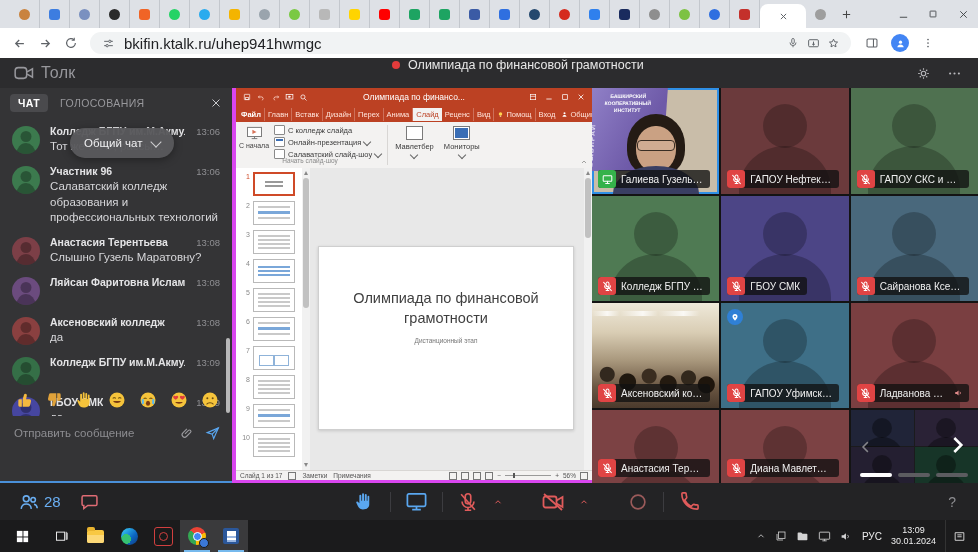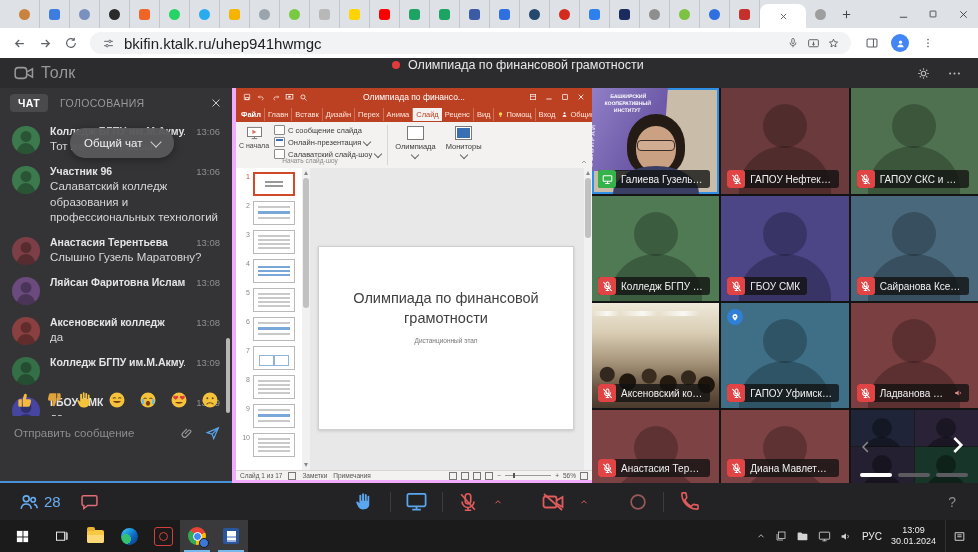--- a/index.html
+++ b/index.html
@@ -52,21 +52,21 @@
   #channel-pill span{font-size:11.5px;color:#f0f0f2;}
   #channel-caret{width:7px;height:7px;border-right:1.5px solid #cfcfd2;border-bottom:1.5px solid #cfcfd2;transform:rotate(45deg);margin-top:-3px;}
   #chat-scroll{position:absolute;right:2px;top:250px;width:4px;height:75px;border-radius:2px;background:#cfcfcf;opacity:.85;}
   #reactions{position:absolute;left:0;bottom:67px;width:100%;height:32px;display:flex;align-items:center;gap:11px;padding-left:14px;box-sizing:border-box;}
   .reaction{width:20px;height:20px;}
   #chat-inputrow{position:absolute;left:0;bottom:34px;width:100%;height:32px;display:flex;align-items:center;padding:0 12px;box-sizing:border-box;gap:10px;}
   #chat-input{flex:1;background:transparent;border:none;outline:none;font-size:11.5px;color:#ddd;font-family:"Liberation Sans",sans-serif;}
   #chat-input::placeholder{color:#8d8d91;}
   #chat-blueline{position:absolute;left:0;bottom:0;width:100%;height:2px;background:#4a90d9;}
   
-  #share{position:absolute;left:232px;top:88px;width:360px;height:395px;background:#f0abfc;}
+  #share{position:absolute;left:232px;top:88px;width:360px;height:395px;background:#d946ef;}
   #ppt{position:absolute;left:4px;top:0;width:356px;height:392px;background:#f3f2f1;}
   #ppt-titlebar{height:18px;background:#bc4123;display:flex;align-items:center;padding:0 4px;color:#fff;}
   .qat{width:14px;height:14px;display:flex;align-items:center;justify-content:center;color:#ffd9cd;}
   #ppt-title{position:absolute;left:50%;transform:translateX(-50%);font-size:8.5px;color:#fff;white-space:nowrap;}
   #ppt-winbtns{margin-left:auto;display:flex;gap:2px;}
   .pwb{width:14px;height:14px;display:flex;align-items:center;justify-content:center;color:#fff;}
   #ppt-menubar{height:16px;background:#bc4123;display:flex;align-items:center;padding:0 2px;overflow:hidden;}
   .ptab-item{font-size:7.5px;color:#ffe3da;padding:2px 3px;white-space:nowrap;border-right:1px solid rgba(255,255,255,.25);display:flex;align-items:center;gap:2px;}
   .ptab-item.first{color:#fff;font-weight:bold;}
   .ptab-item.sel{background:#f3f2f1;color:#bc4123;border-right:none;}
@@ -650,38 +650,38 @@
           <svg width="17" height="14" viewBox="0 0 24 20" stroke="#7a7a7a" stroke-width="1.4" fill="#fff">
               <rect x="2" y="2" width="20" height="13"></rect>
               <path d="M9 5.5l6 3-6 3z" fill="#d8745a" stroke="none"></path>
               <path d="M12 15v3M8 18h8"></path>
             </svg>
           <span class="cap">С начала</span>
         </div>
         <div id="rib-col">
             <div class="rib-row">
               <span class="rib-ic"></span>
-              <span>С сообщение слайда</span>
+              <span>С колледж слайда</span>
             </div>
             <div class="rib-row">
               <span class="rib-ic b"></span>
               <span>Онлайн-презентация</span>
               <span class="caret-d"></span>
             </div>
             <div class="rib-row">
               <span class="rib-ic"></span>
               <span>Салаватский слайд-шоу</span>
               <span class="caret-d"></span>
             </div>
           </div>
         <div id="rib-group-label">Начать слайд-шоу</div>
         <div class="rib-sep"></div>
         <div class="rib-bigbtn">
           <span class="bigic"></span>
-          <span>Олимпиада</span>
+          <span>Мавлетбер</span>
           <span class="caret-d"></span>
         </div>
         <div class="rib-bigbtn">
           <span class="bigic mon"></span>
           <span>Мониторы</span>
           <span class="caret-d"></span>
         </div>
         <span id="rib-collapse">
             <svg width="8" height="8" viewBox="0 0 24 24" stroke="currentColor" stroke-width="2" fill="none">
               <path d="M6 15l6-6 6 6"></path>

